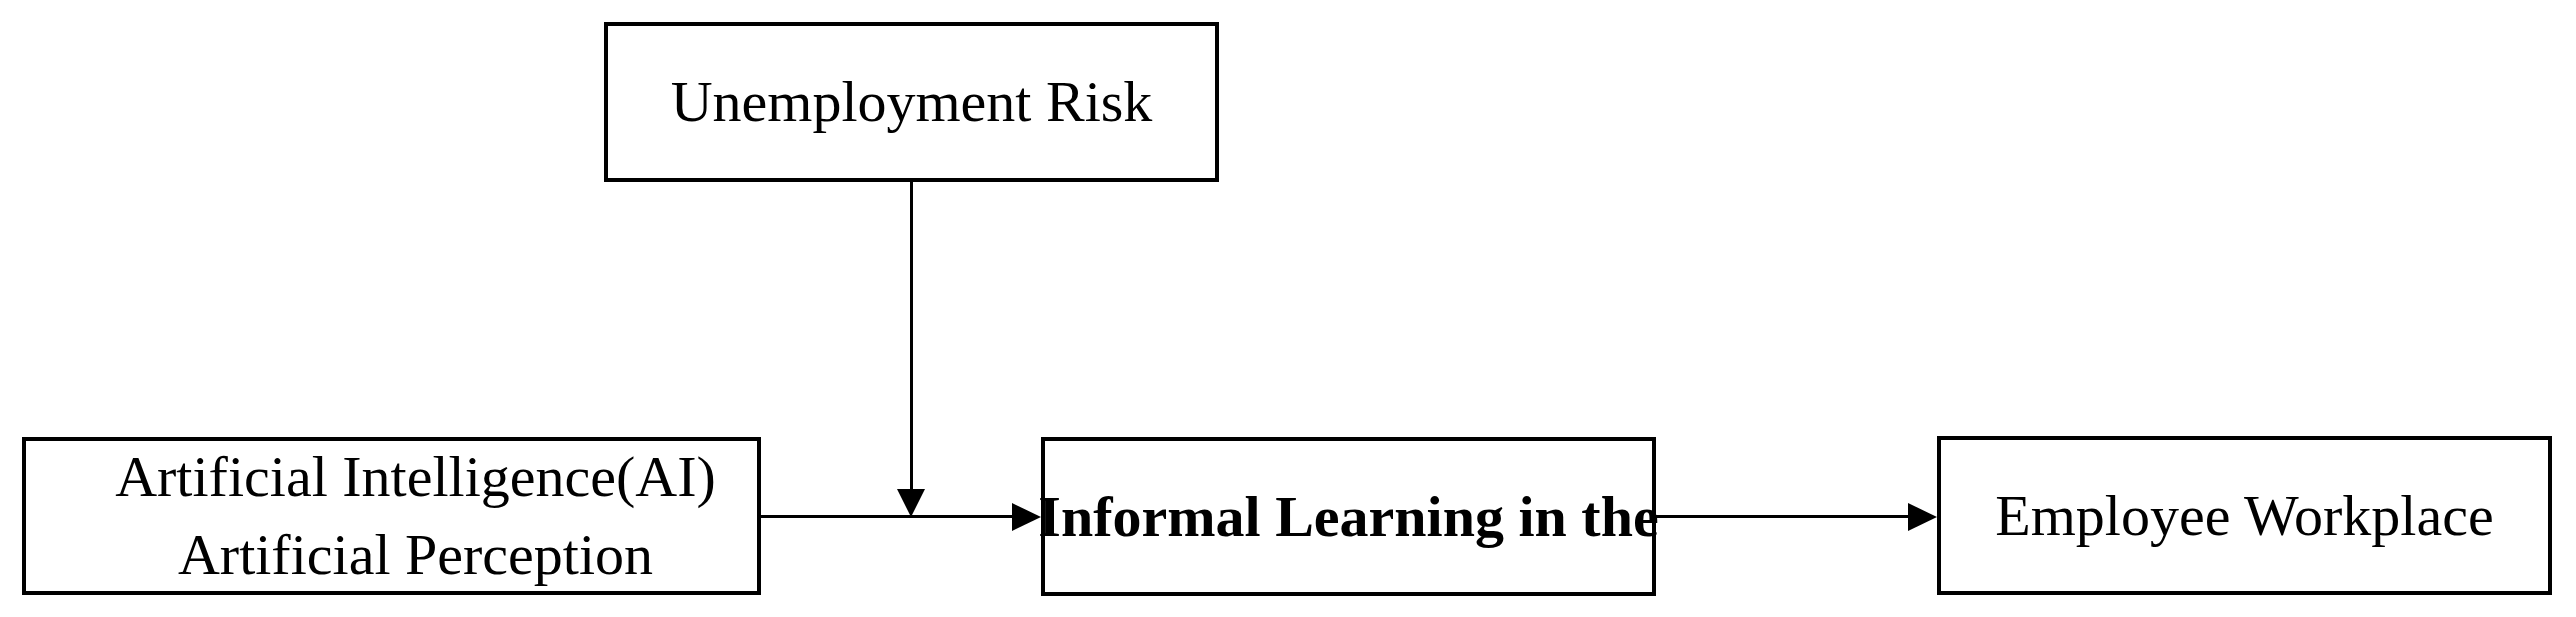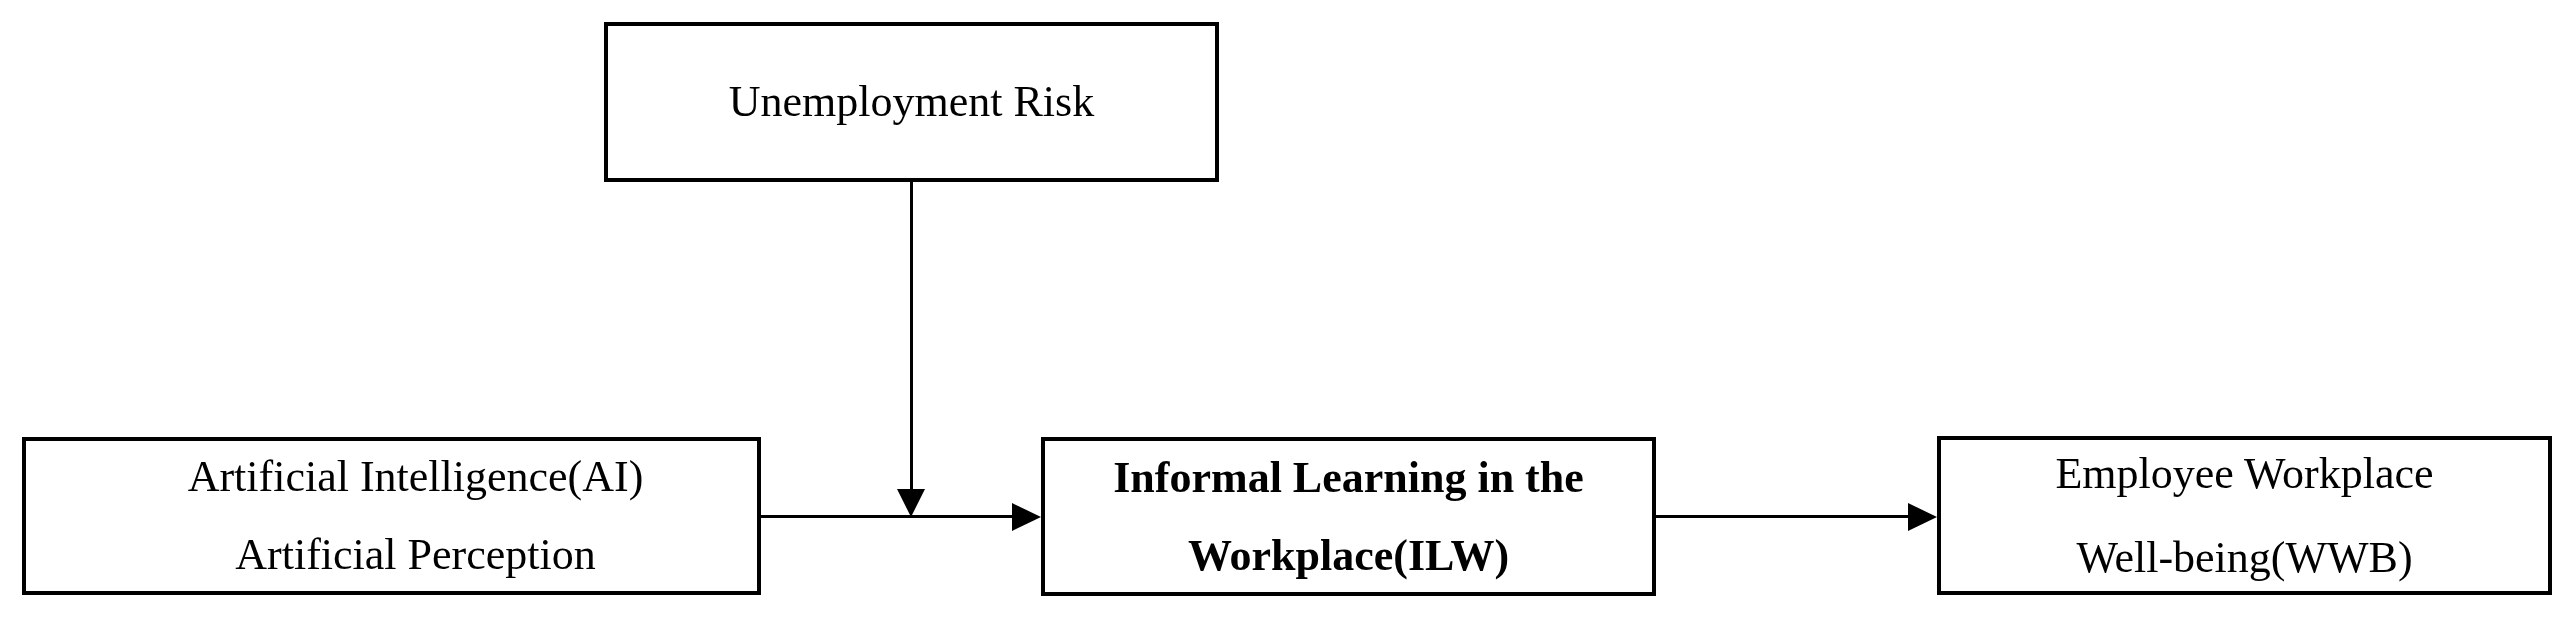--- a/index.html
+++ b/index.html
@@ -19,21 +19,21 @@
   .node {
     position: absolute;
     box-sizing: border-box;
     background: #ffffff;
     border: 4.1px solid #000000;
     display: flex;
     flex-direction: column;
     align-items: center;
     justify-content: center;
     text-align: center;
-    font-size: 44px;
+    font-size: 58px;
     line-height: 78px;
     white-space: nowrap;
   }
   #node-urp { left: 604px;  top: 22px;  width: 615px; height: 160px; }
   #node-ai  { left: 22px;   top: 437px; width: 739px; height: 158px; padding-left: 48px; }
   #node-ilw { left: 1041px; top: 437px; width: 615px; height: 159px; font-weight: bold; }
   #node-wwb { left: 1937px; top: 436px; width: 615px; height: 159px; gap: 6px; }
 
   .hline {
     position: absolute;
@@ -80,26 +80,24 @@
     <span>Unemployment Risk</span>
   </div>
 
   <div class="node" id="node-ai">
     <span>Artificial Intelligence(AI)</span>
     <span>Artificial Perception</span>
   </div>
 
   <div class="node" id="node-ilw">
     <span>Informal Learning in the</span>
-    <span>Workplace(ILW)</span>
   </div>
 
   <div class="node" id="node-wwb">
     <span>Employee Workplace</span>
-    <span>Well-being(WWB)</span>
   </div>
 
   <div class="hline" id="edge-ai-ilw"></div>
   <div class="arrowhead-right" id="arrowhead-ilw"></div>
 
   <div class="hline" id="edge-ilw-wwb"></div>
   <div class="arrowhead-right" id="arrowhead-wwb"></div>
 
   <div class="vline" id="edge-urp-path"></div>
   <div class="arrowhead-down" id="arrowhead-urp"></div>

